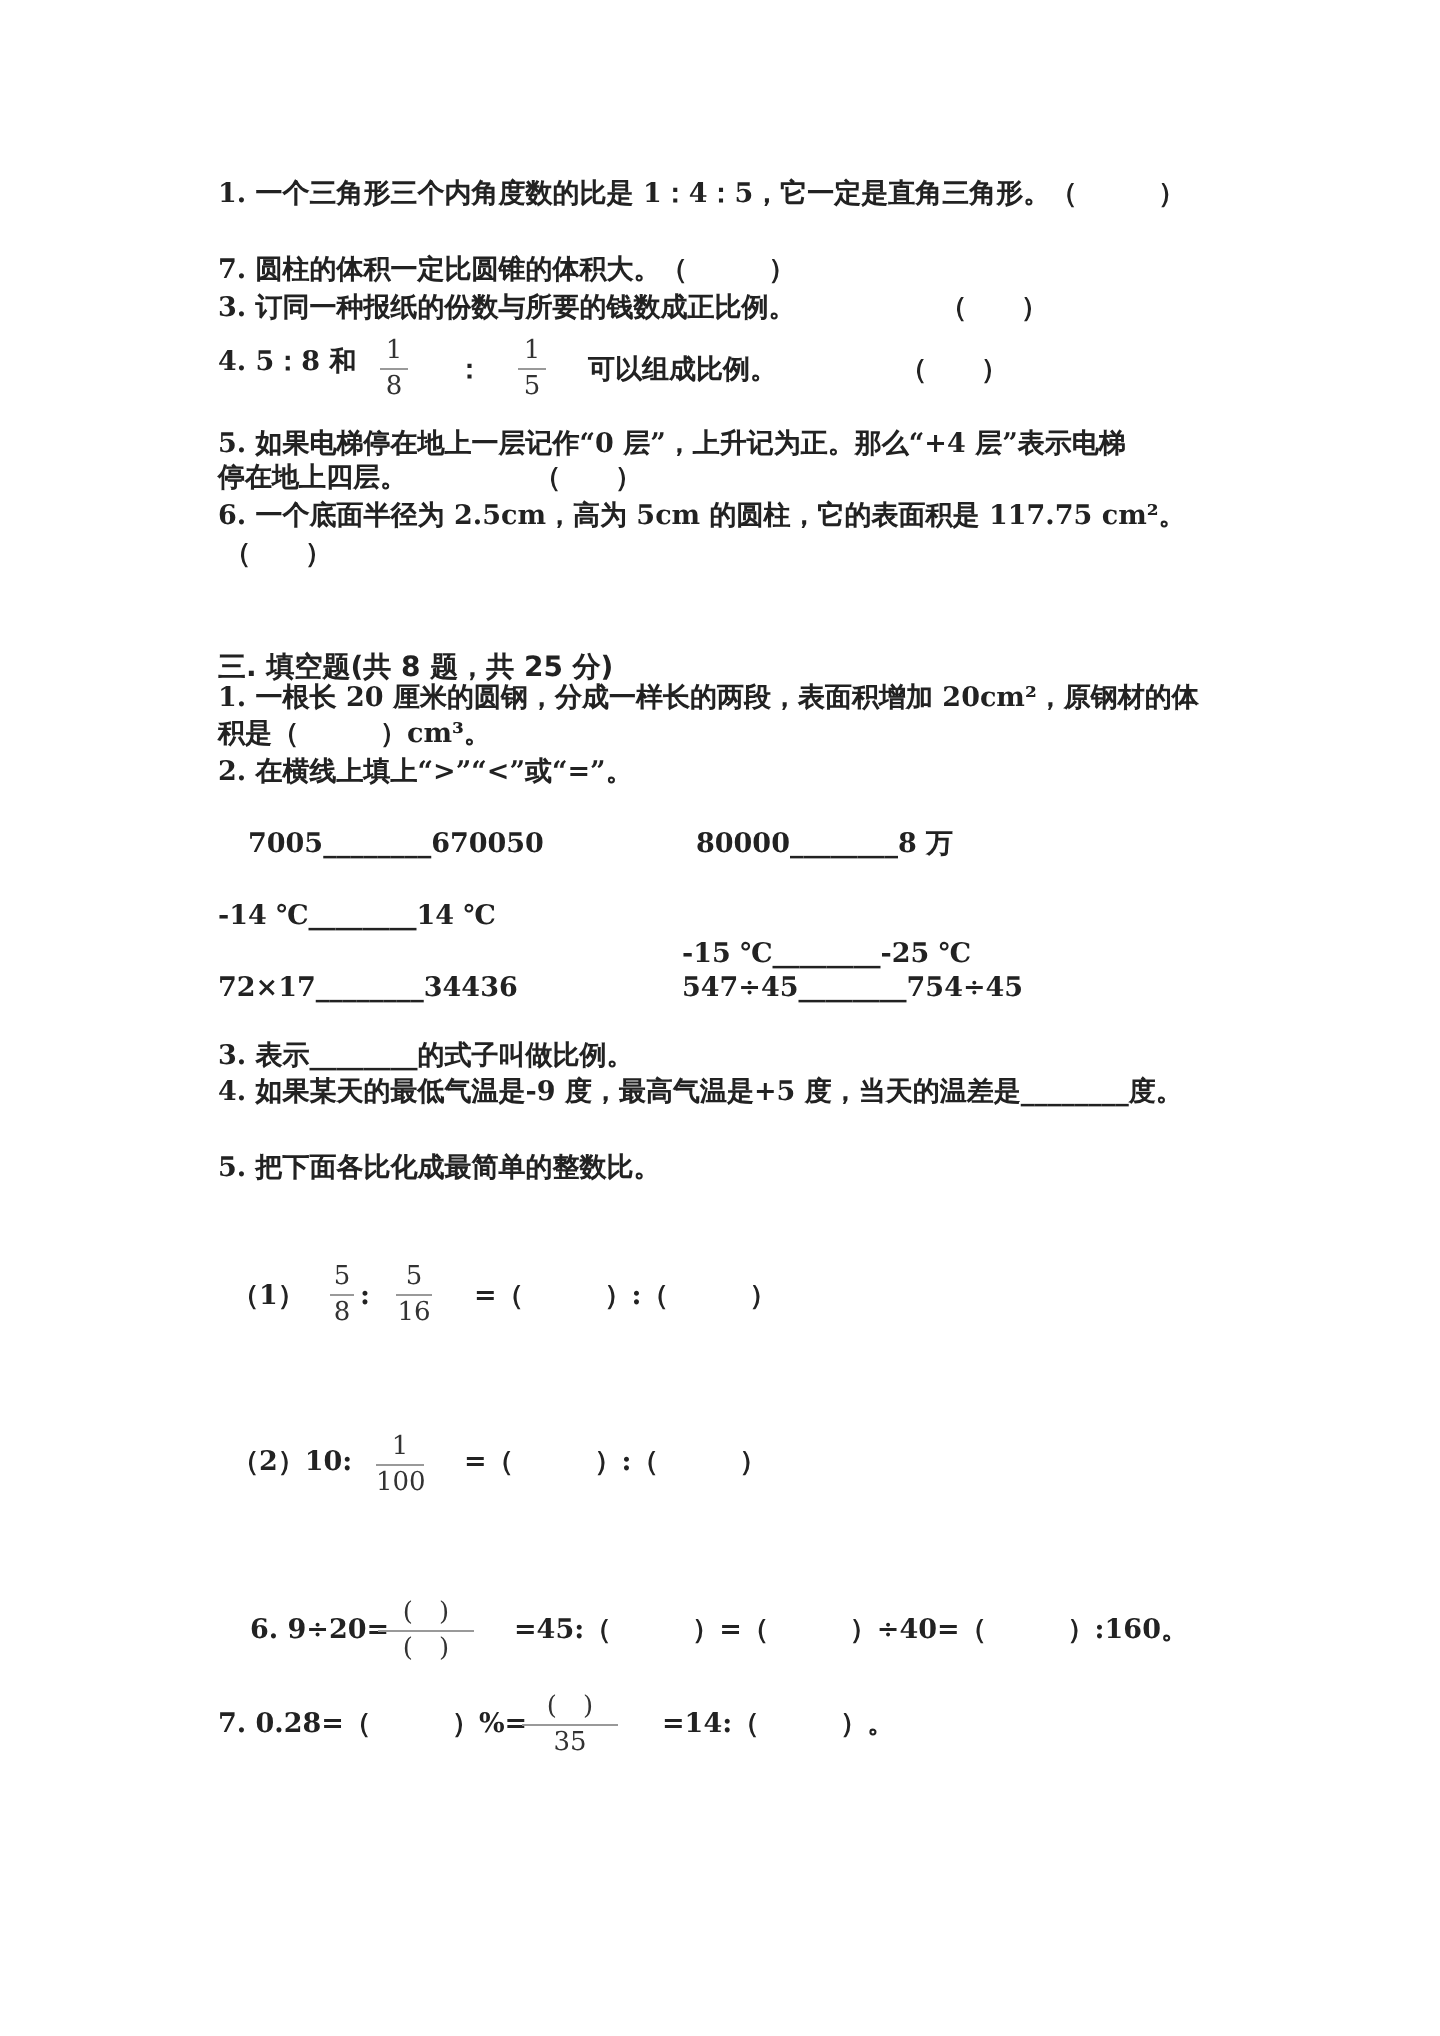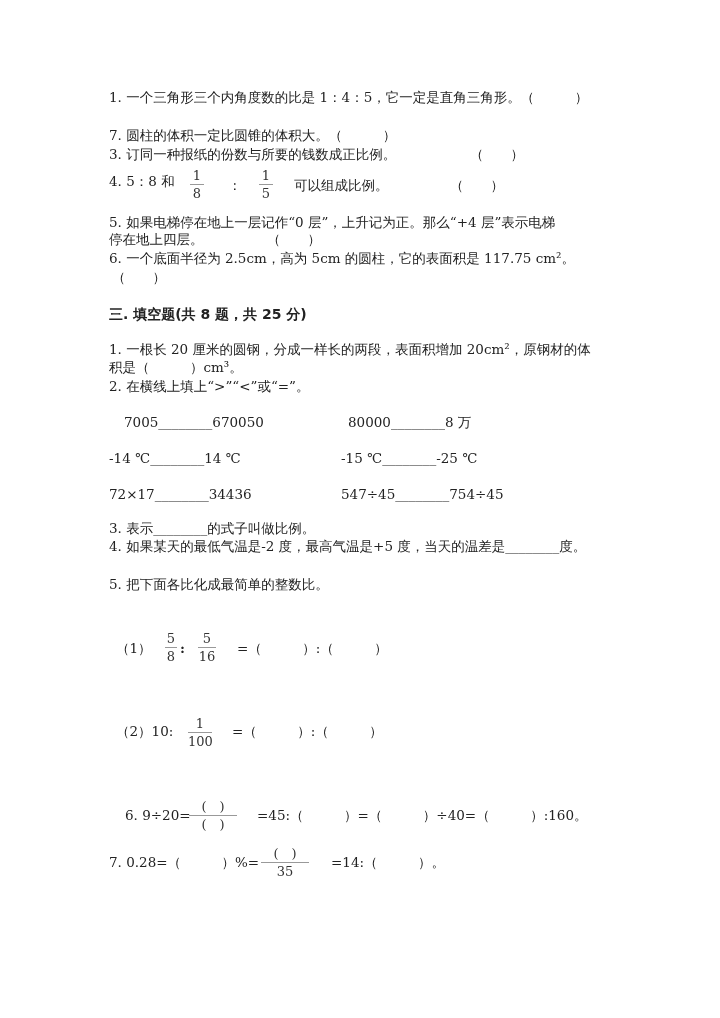--- a/index.html
+++ b/index.html
@@ -1,22 +1,22 @@
 <!DOCTYPE html>
 <html><head>
 <meta charset="utf-8">
 <style>
   html, body { margin: 0; padding: 0; background: #ffffff; }
   body {
     width: 720px; height: 1018px; position: relative; overflow: hidden;
     font-family: "DejaVu Serif", "Liberation Serif", serif;
     color: #222; font-size: 13.5px;
   }
-  .abs { position: absolute; white-space: nowrap; line-height: 18px; }
-  .hdr { font-family: "DejaVu Sans", "Liberation Sans", sans-serif; font-weight: bold; font-size: 14px; }
+  .abs { position: absolute; white-space: nowrap; line-height: 18px; font-weight: bold; }
+  .hdr { font-family: "DejaVu Sans", "Liberation Sans", sans-serif; font-weight: bold; font-size: 14px; margin-top: 20px; }
   .frac { position: absolute; text-align: center; font-size: 13px; color: #333; }
   .frac .num, .frac .den { display: block; line-height: 15px; }
   .frac .bar { display: block; border-top: 1px solid #999; margin: 1px 0; }
 </style>
 </head>
 <body>
 
 <div class="abs" style="left:109px;top:88px">1. 一个三角形三个内角度数的比是 1：4：5，它一定是直角三角形。（　　　）</div>
 <div class="abs" style="left:109px;top:126px">7. 圆柱的体积一定比圆锥的体积大。（　　　）</div>
 <div class="abs" style="left:109px;top:145px">3. 订同一种报纸的份数与所要的钱数成正比例。</div>
@@ -45,26 +45,26 @@
 
 <div class="abs hdr" style="left:109px;top:305px">三. 填空题(共 8 题，共 25 分)</div>
 
 <div class="abs" style="left:109px;top:340px">1. 一根长 20 厘米的圆钢，分成一样长的两段，表面积增加 20cm²，原钢材的体</div>
 <div class="abs" style="left:109px;top:358px">积是（　　　）cm³。</div>
 <div class="abs" style="left:109px;top:377px">2. 在横线上填上“&gt;”“&lt;”或“=”。</div>
 
 <div class="abs" style="left:124px;top:413px">7005________670050</div>
 <div class="abs" style="left:348px;top:413px">80000________8 万</div>
 <div class="abs" style="left:109px;top:449px">-14 ℃________14 ℃</div>
-<div class="abs" style="left:341px;top:449px">-15 ℃________-25 ℃</div>
+<div class="abs" style="left:341px;top:468px">-15 ℃________-25 ℃</div>
 <div class="abs" style="left:109px;top:485px">72×17________34436</div>
 <div class="abs" style="left:341px;top:485px">547÷45________754÷45</div>
 
 <div class="abs" style="left:109px;top:519px">3. 表示________的式子叫做比例。</div>
-<div class="abs" style="left:109px;top:537px">4. 如果某天的最低气温是-2 度，最高气温是+5 度，当天的温差是________度。</div>
+<div class="abs" style="left:109px;top:537px">4. 如果某天的最低气温是-9 度，最高气温是+5 度，当天的温差是________度。</div>
 <div class="abs" style="left:109px;top:575px">5. 把下面各比化成最简单的整数比。</div>
 
 <div class="abs" style="left:116px;top:639px">（1）</div>
 <div class="frac" style="left:165px;top:631px;width:12px">
   <span class="num">5</span>
   <span class="bar"></span>
   <span class="den">8</span>
 </div>
 <div class="abs" style="left:180px;top:639px;font-weight:bold">:</div>
 <div class="frac" style="left:198px;top:631px;width:18px">

